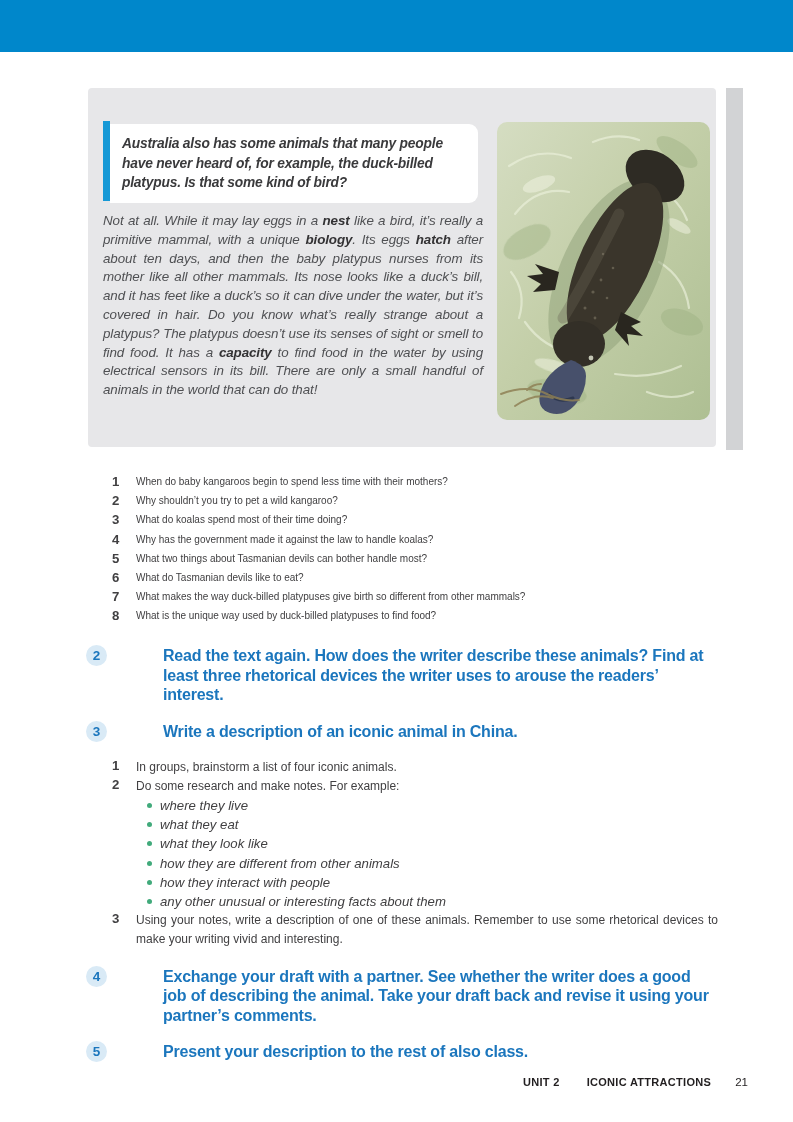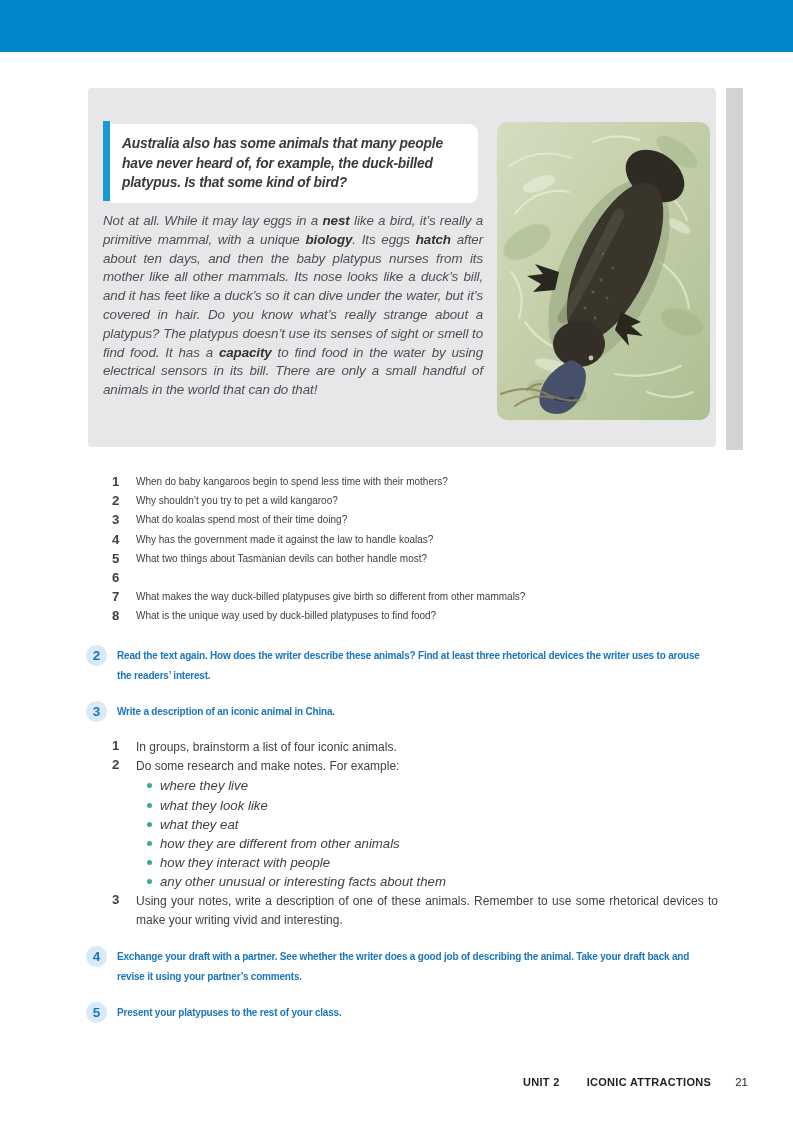--- a/index.html
+++ b/index.html
@@ -60,22 +60,22 @@
   .tasks{position:absolute;left:86px;top:646px;width:632px;}
   .task{margin-bottom:17px;}
   .task-head{display:flex;align-items:flex-start;}
   .task-num{
     flex:none;width:21px;height:21px;border-radius:50%;
     background:var(--task-badge-bg,#D9EAF6);color:var(--task-blue,#1B76BD);
     font-weight:bold;font-size:13.5px;line-height:21px;text-align:center;
     margin-right:10px;margin-top:-1px;
   }
   .task-heading{
-    font-weight:bold;font-size:10px;line-height:19.5px;
-    color:var(--task-blue,#1B76BD);letter-spacing:-0.2px;max-width:598px;
+    font-weight:bold;font-size:16px;line-height:19.5px;
+    color:var(--task-blue,#1B76BD);letter-spacing:-0.2px;max-width:598px;margin-left:46px;
   }
   .steps{margin:16px 0 0 26px;}
   .step-row{display:flex;}
   .step-body{flex:1;}
   .step-text{
     font-size:12px;line-height:19.2px;color:var(--list-text,#414042);
     text-align:justify;
   }
   .bullet-row{display:flex;align-items:flex-start;line-height:19.2px;margin-left:11px;font-style:italic;}
   .bullet-dot{
@@ -187,20 +187,21 @@
       <li class="q-row">
         <span class="q-num">4</span>
         <span class="q-text">Why has the government made it against the law to handle koalas?</span>
       </li>
       <li class="q-row">
         <span class="q-num">5</span>
         <span class="q-text">What two things about Tasmanian devils can bother handle most?</span>
       </li>
       <li class="q-row">
         <span class="q-num">6</span>
+        <span class="q-text">What do Tasmanian devils like to eat?</span>
       </li>
       <li class="q-row">
         <span class="q-num">7</span>
         <span class="q-text">What makes the way duck-billed platypuses give birth so different from other mammals?</span>
       </li>
       <li class="q-row">
         <span class="q-num">8</span>
         <span class="q-text">What is the unique way used by duck-billed platypuses to find food?</span>
       </li>
     </ol>
@@ -227,25 +228,25 @@
           <div class="step-row">
             <span class="q-num">2</span>
             <div class="step-body">
               <div class="step-text">Do some research and make notes. For example:</div>
               <div class="bullet-row">
                 <span class="bullet-dot"></span>
                 <span class="bullet-text">where they live</span>
               </div>
               <div class="bullet-row">
                 <span class="bullet-dot"></span>
+                <span class="bullet-text">what they eat</span>
+              </div>
+              <div class="bullet-row">
+                <span class="bullet-dot"></span>
                 <span class="bullet-text">what they look like</span>
-              </div>
-              <div class="bullet-row">
-                <span class="bullet-dot"></span>
-                <span class="bullet-text">what they eat</span>
               </div>
               <div class="bullet-row">
                 <span class="bullet-dot"></span>
                 <span class="bullet-text">how they are different from other animals</span>
               </div>
               <div class="bullet-row">
                 <span class="bullet-dot"></span>
                 <span class="bullet-text">how they interact with people</span>
               </div>
               <div class="bullet-row">
@@ -264,21 +265,21 @@
       </div>
       <div class="task">
         <div class="task-head">
           <span class="task-num">4</span>
           <span class="task-heading">Exchange your draft with a partner. See whether the writer does a good job of describing the animal. Take your draft back and revise it using your partner’s comments.</span>
         </div>
       </div>
       <div class="task">
         <div class="task-head">
           <span class="task-num">5</span>
-          <span class="task-heading">Present your platypuses to the rest of your class.</span>
+          <span class="task-heading">Present your description to the rest of also class.</span>
         </div>
       </div>
     </div>
 
   <footer class="footer">
     <span class="unit-label">UNIT 2</span>
     <span class="unit-title">ICONIC ATTRACTIONS</span>
     <span class="page-num">21</span>
   </footer>
 

